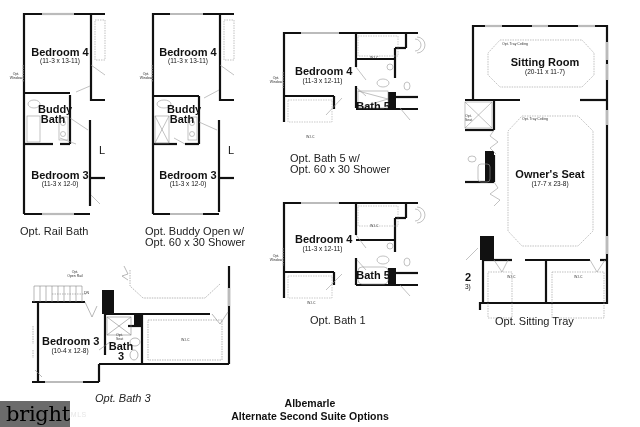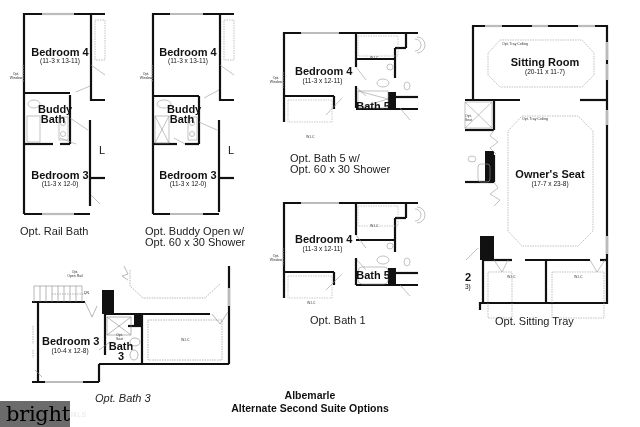--- a/index.html
+++ b/index.html
@@ -3,21 +3,21 @@
 <meta charset="utf-8">
 <style>
   html, body { margin: 0; padding: 0; background: #ffffff; }
   body { width: 640px; height: 427px; position: relative; overflow: hidden; font-family: "Liberation Sans", "DejaVu Sans", sans-serif; color: #111; }
   .plan { position: absolute; }
   svg { position: absolute; left: 0; top: 0; overflow: visible; }
   .room-label { position: absolute; text-align: center; font-weight: bold; font-size: 11px; line-height: 10px; color: #111; white-space: nowrap; }
   .room-dim { position: absolute; text-align: center; font-size: 6.5px; line-height: 8px; color: #111; white-space: nowrap; }
   .tiny { position: absolute; font-size: 3.5px; line-height: 4px; color: #333; white-space: nowrap; }
   .caption { position: absolute; text-align: left; font-size: 11px; line-height: 11px; color: #222; white-space: nowrap; }
-  .title { position: absolute; left: 180px; width: 260px; text-align: center; font-weight: bold; font-size: 10.5px; line-height: 13px; color: #111; }
+  .title { position: absolute; left: 180px; width: 260px; text-align: center; font-weight: bold; font-size: 10.5px; line-height: 13px; color: #111; margin-top: 8px; }
   .logo { position: absolute; left: 0; top: 401px; width: 70px; height: 26px; background: #6b6b6b; display: flex; align-items: center; padding-left: 6px; box-sizing: border-box; }
   .logo .b { font-family: "DejaVu Serif", "Liberation Serif", serif; font-size: 21px; color: #000000; letter-spacing: -0.3px; }
   .logo .dot { display: inline-block; width: 3px; height: 3px; border-radius: 50%; background: #e07a2e; position: relative; top: -7px; left: -3px; }
   .logo .m { font-size: 7px; color: #e6e6e6; margin-left: 1px; letter-spacing: 0.5px; }
 </style>
 </head>
 <body>
 
 <div class="plan" style="left:0;top:0;width:140px;height:215px;">
   <svg width="140" height="215">

